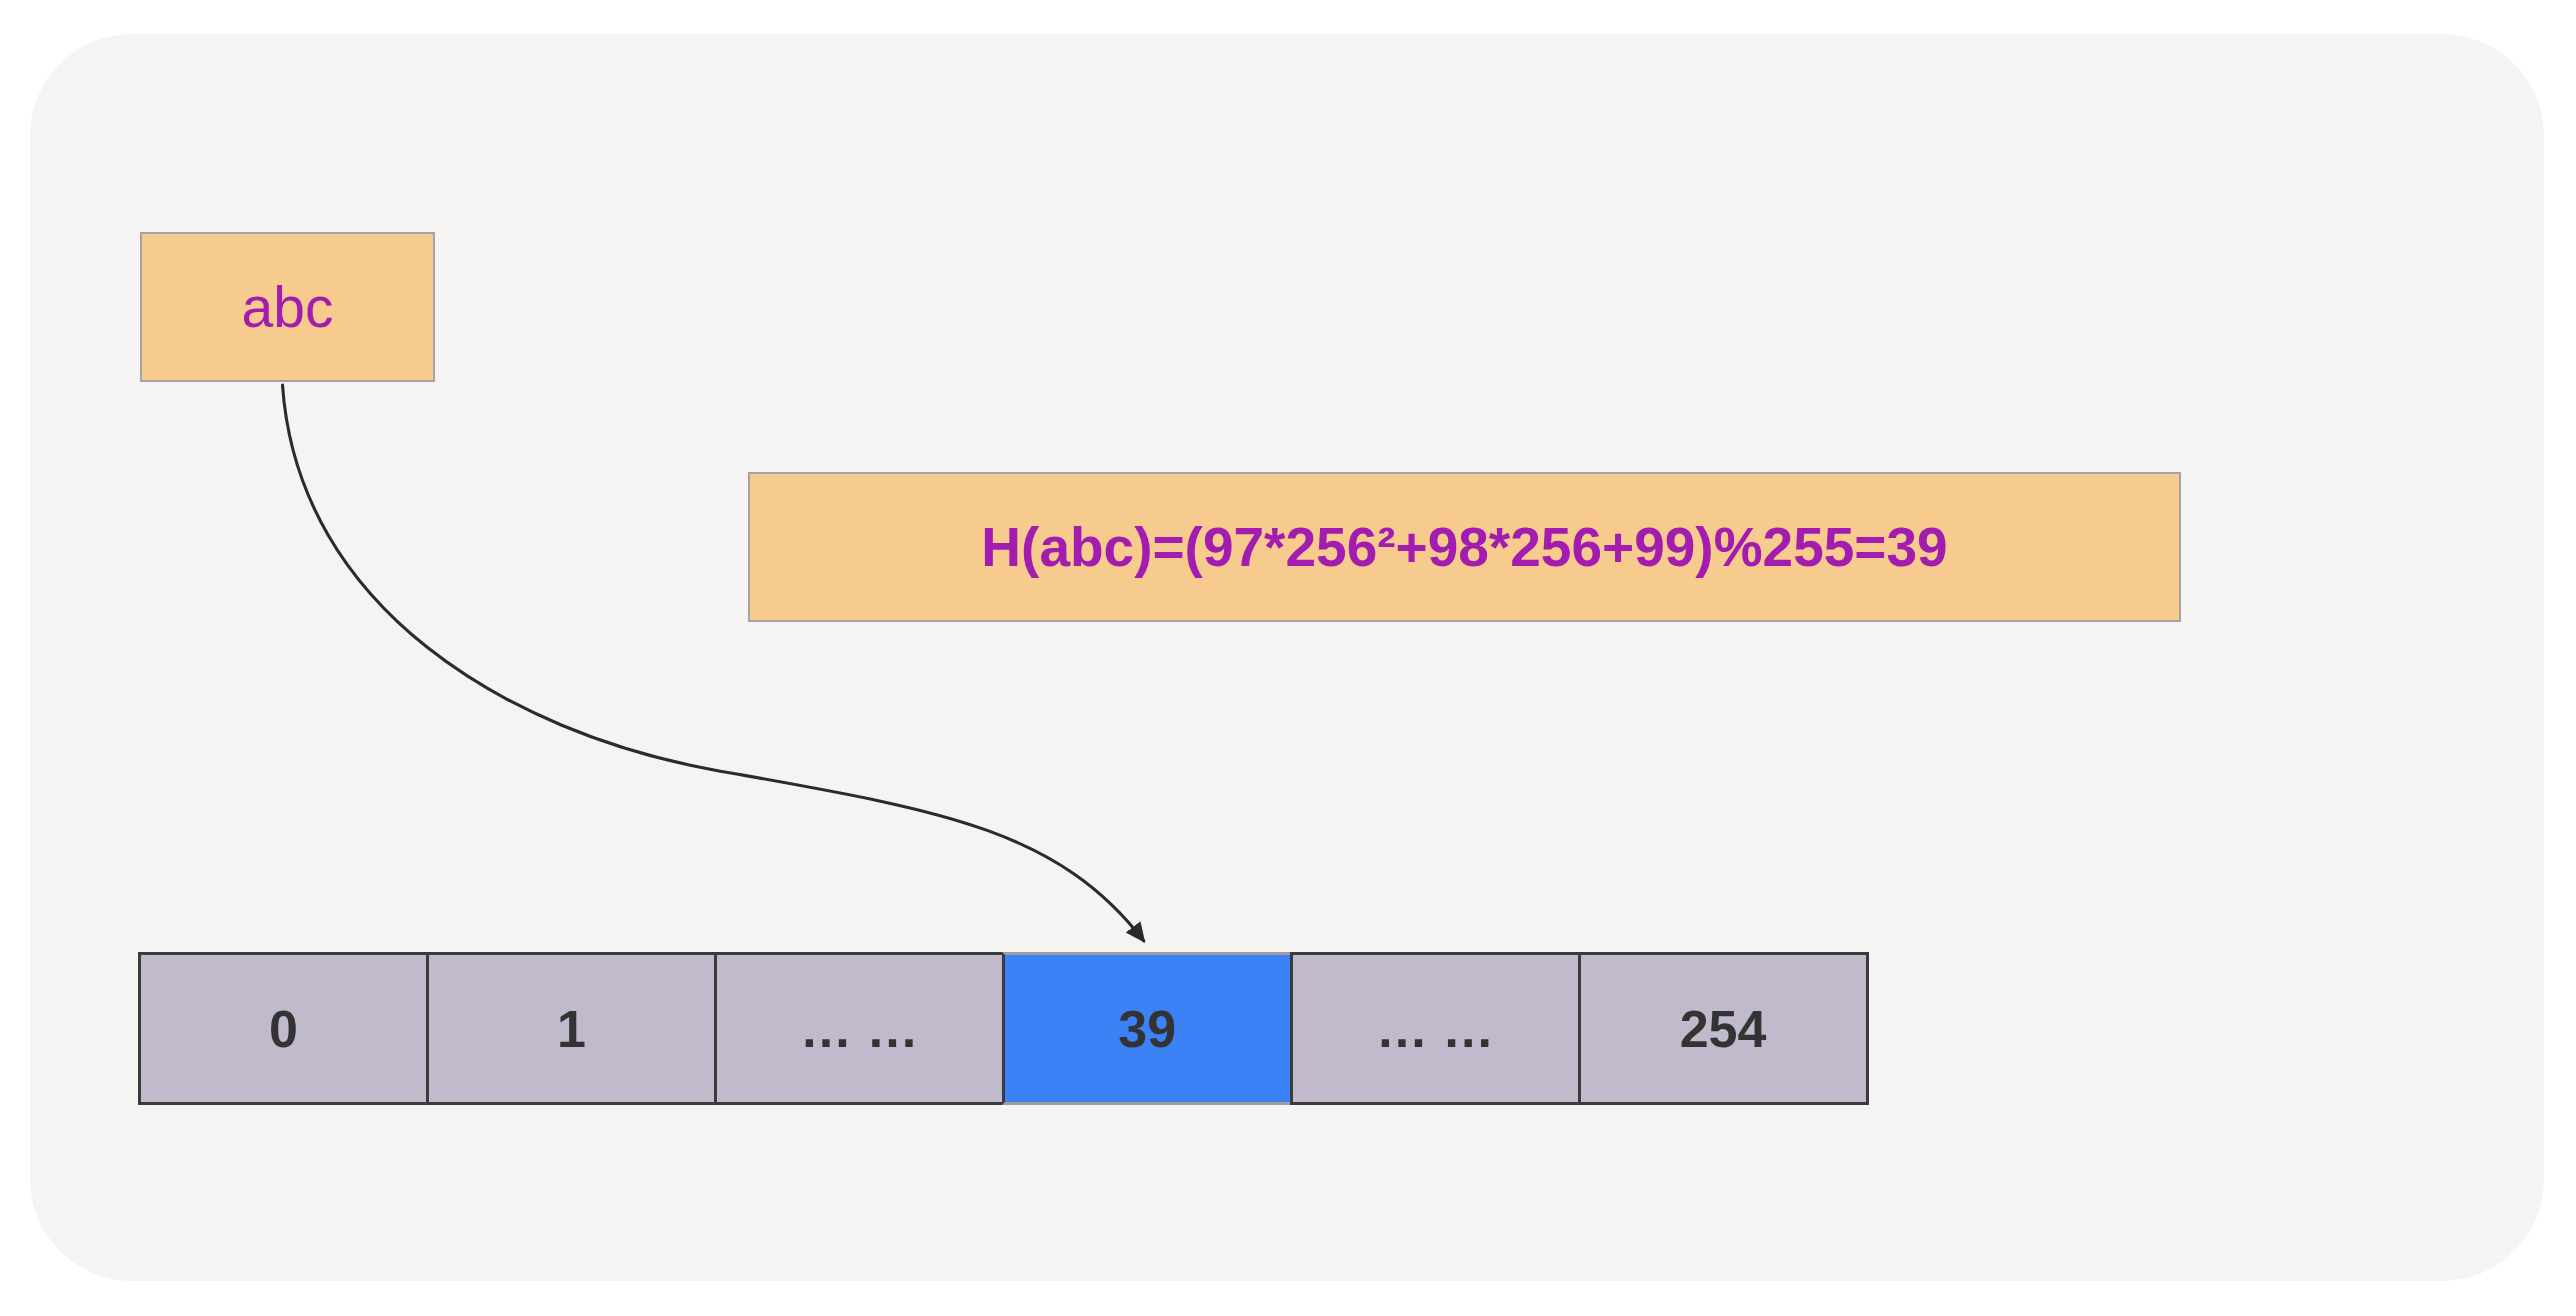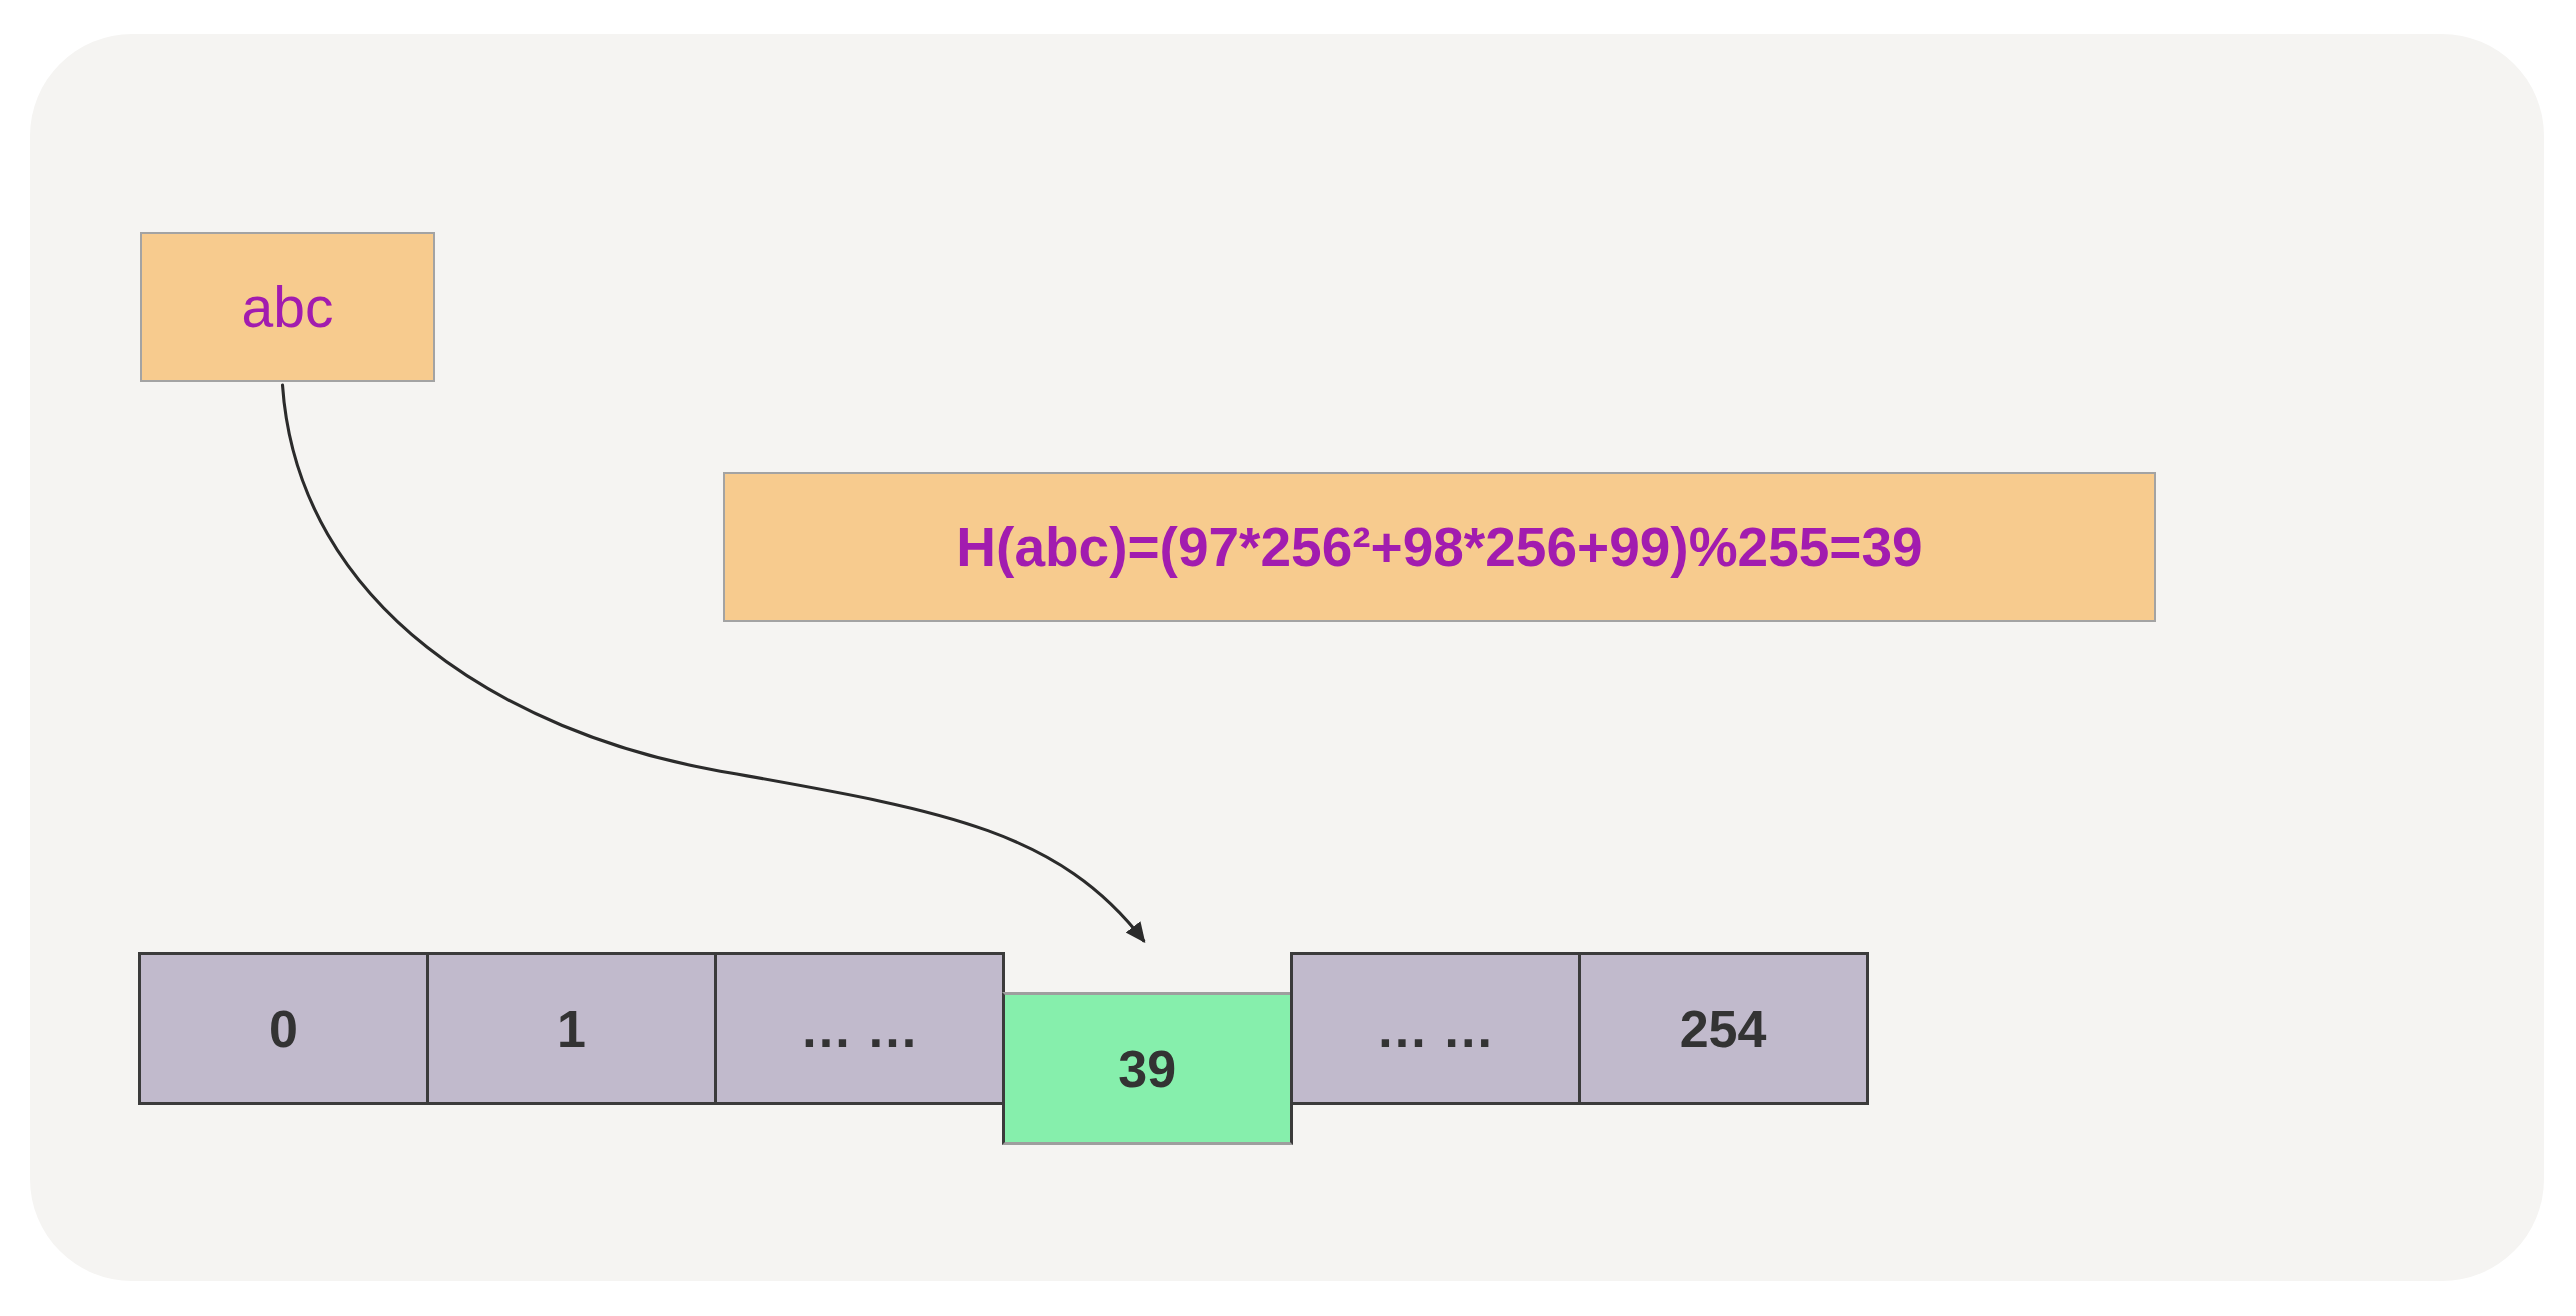--- a/index.html
+++ b/index.html
@@ -38,21 +38,21 @@
   }
   .abc-box {
     left: 140px;
     top: 232px;
     width: 295px;
     height: 150px;
     font-size: 57px;
     font-weight: 400;
   }
   .formula-box {
-    left: 723px;
+    left: 748px;
     top: 472px;
     width: 1433px;
     height: 150px;
     font-size: 55px;
     font-weight: 700;
   }
   .arrow-layer {
     position: absolute;
     left: 0;
     top: 0;
@@ -82,24 +82,23 @@
     display: flex;
     align-items: center;
     justify-content: center;
     font-size: 52px;
     font-weight: 700;
     color: #333333;
     white-space: nowrap;
   }
   .cell:first-child { margin-left: 0; }
   .cell.highlighted {
-    background: #86efac;
+    background: #3b82f6;
     border-top-color: #9E9E9E;
     border-bottom-color: #9E9E9E;
-    margin-top: 40px;
   }
 </style>
 </head>
 <body>
 
 <div class="page">
   <div class="panel"></div>
 
   <div class="box abc-box">
     <span>abc</span>

